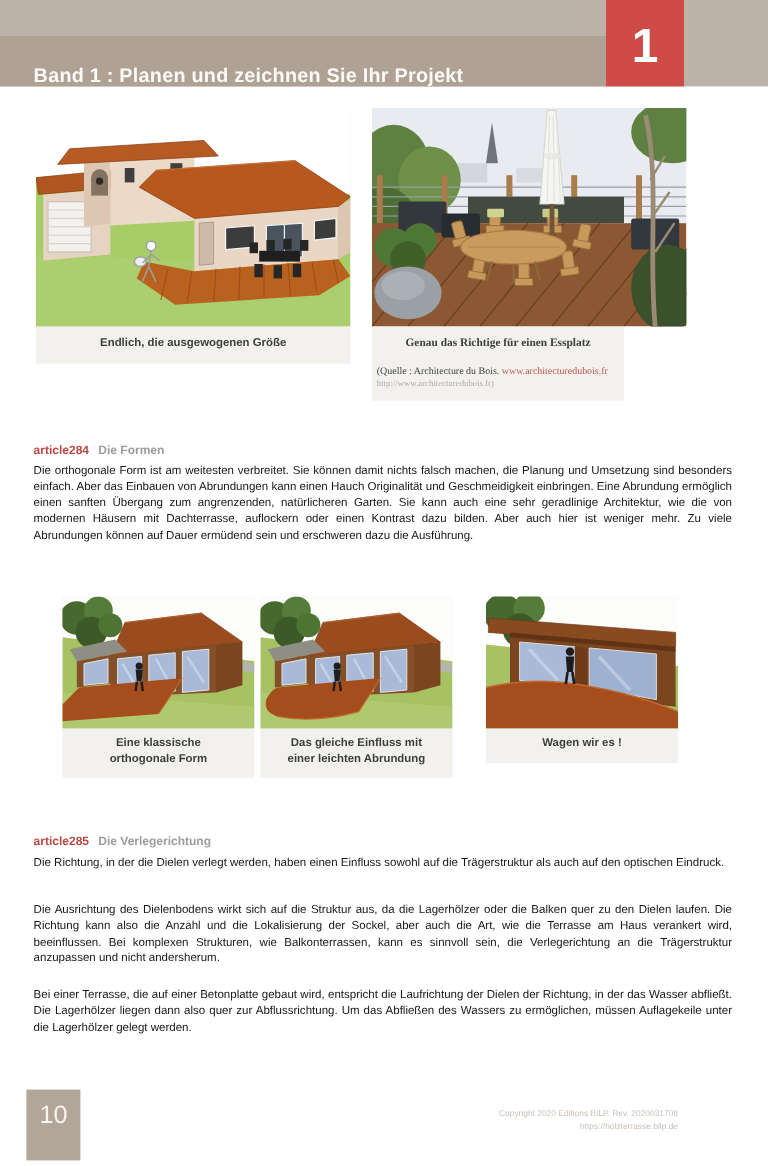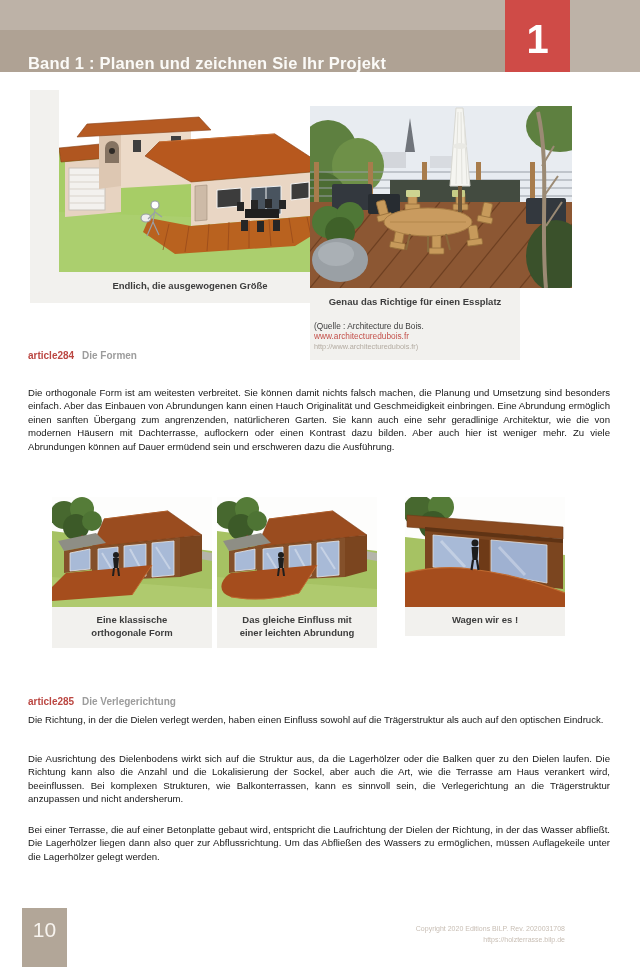--- a/index.html
+++ b/index.html
@@ -42,21 +42,21 @@
 </head>
 <body>
 
 <div class="page">
 
   <div class="hdr-strip"></div>
   <div class="hdr-band"></div>
   <div class="hdr-title">Band 1 : Planen und zeichnen Sie Ihr Projekt</div>
   <div class="hdr-chapter">1</div>
 
-  <div class="fig-card" style="left:30px;top:90px;width:262px;padding-left:29px;">
+  <div class="fig-card" style="left:30px;top:90px;width:262px;">
     <svg width="262" height="182" viewBox="0 0 262 182">
       <rect width="262" height="182" fill="#ffffff"></rect>
       <polygon points="0,58 262,72 262,182 0,182" fill="#a7cd66"></polygon>
       <polygon points="0,122 262,132 262,182 0,182" fill="#aed173" opacity="0.6"></polygon>
 
       <polygon points="6,72 62,67 62,122 6,127" fill="#e7d3c1"></polygon>
       <polygon points="0,58 62,52 72,66 2,72" fill="#b05620" stroke="#874014" stroke-width="0.6"></polygon>
       <rect x="10" y="78" width="36" height="42" fill="#f3f1ee" stroke="#c9c2ba"></rect>
       <path d="M10,85 h36 M10,92 h36 M10,99 h36 M10,106 h36 M10,113 h36" stroke="#d9d3cb" stroke-width="1" fill="none"></path>
 
@@ -93,21 +93,21 @@
 
       <g stroke="#9aa0a6" stroke-width="1.2" fill="#ffffff">
         <ellipse cx="87" cy="128" rx="5" ry="4" fill="#eeeeee"></ellipse>
         <circle cx="96" cy="115" r="4"></circle>
         <path d="M96,119 L94,132 M94,132 L88,146 M94,132 L100,145 M96,122 L89,129 M96,122 L103,127" fill="none"></path>
       </g>
     </svg>
     <div class="fig-caption">Endlich, die ausgewogenen Größe</div>
   </div>
 
-  <div class="fig-card" style="left:310px;top:106px;width:210px;">
+  <div class="fig-card" style="left:310px;top:90px;width:210px;font-family:Liberation Serif, serif;">
     <svg width="262" height="182" viewBox="0 0 262 182">
       <rect width="262" height="182" fill="#e8ecf1"></rect>
       <rect x="60" y="46" width="36" height="16" fill="#d3d6db"></rect>
       <rect x="120" y="50" width="28" height="12" fill="#d8dbe0"></rect>
       <polygon points="100,12 105,46 95,46" fill="#70747b"></polygon>
       <ellipse cx="18" cy="48" rx="30" ry="34" fill="#5e8040"></ellipse>
       <ellipse cx="48" cy="60" rx="26" ry="28" fill="#6e9048"></ellipse>
       <ellipse cx="10" cy="90" rx="26" ry="24" fill="#4c6c33"></ellipse>
       <ellipse cx="250" cy="20" rx="34" ry="26" fill="#5e8040"></ellipse>
       <g stroke="#989ea6" stroke-width="1">
@@ -193,21 +193,21 @@
       <ellipse cx="150" cy="40" rx="7" ry="3" fill="#e9e9e4"></ellipse>
       <rect x="148" y="80" width="4" height="26" fill="#6f5638"></rect>
     </svg>
     <div class="fig-caption">Genau das Richtige für einen Essplatz</div>
     <div class="src">
       <span>(Quelle : Architecture du Bois. </span><span class="lnk">www.architecturedubois.fr</span>
       <span class="url">http://www.architecturedubois.fr)</span>
     </div>
   </div>
 
-  <div class="sec-head" style="top:350px;">
+  <div class="sec-head" style="top:370px;">
     <span class="sec-id">article284</span>
     <span class="sec-title">Die Formen</span>
   </div>
   <div class="para" style="top:386px;">Die orthogonale Form ist am weitesten verbreitet. Sie können damit nichts falsch machen, die Planung und Umsetzung sind besonders einfach. Aber das Einbauen von Abrundungen kann einen Hauch Originalität und Geschmeidigkeit einbringen. Eine Abrundung ermöglich einen sanften Übergang zum angrenzenden, natürlicheren Garten. Sie kann auch eine sehr geradlinige Architektur, wie die von modernen Häusern mit Dachterrasse, auflockern oder einen Kontrast dazu bilden. Aber auch hier ist weniger mehr. Zu viele Abrundungen können auf Dauer ermüdend sein und erschweren dazu die Ausführung.</div>
 
   <div class="fig-card mid-card" style="left:30px;margin-left:22px;">
     <svg width="160" height="110" viewBox="0 0 160 110">
       <rect width="160" height="110" fill="#fdfdfc"></rect>
       <polygon points="0,34 160,54 160,110 0,110" fill="#a6c263"></polygon>
       <polygon points="0,80 160,92 160,110 0,110" fill="#b3cd74" opacity="0.7"></polygon>

